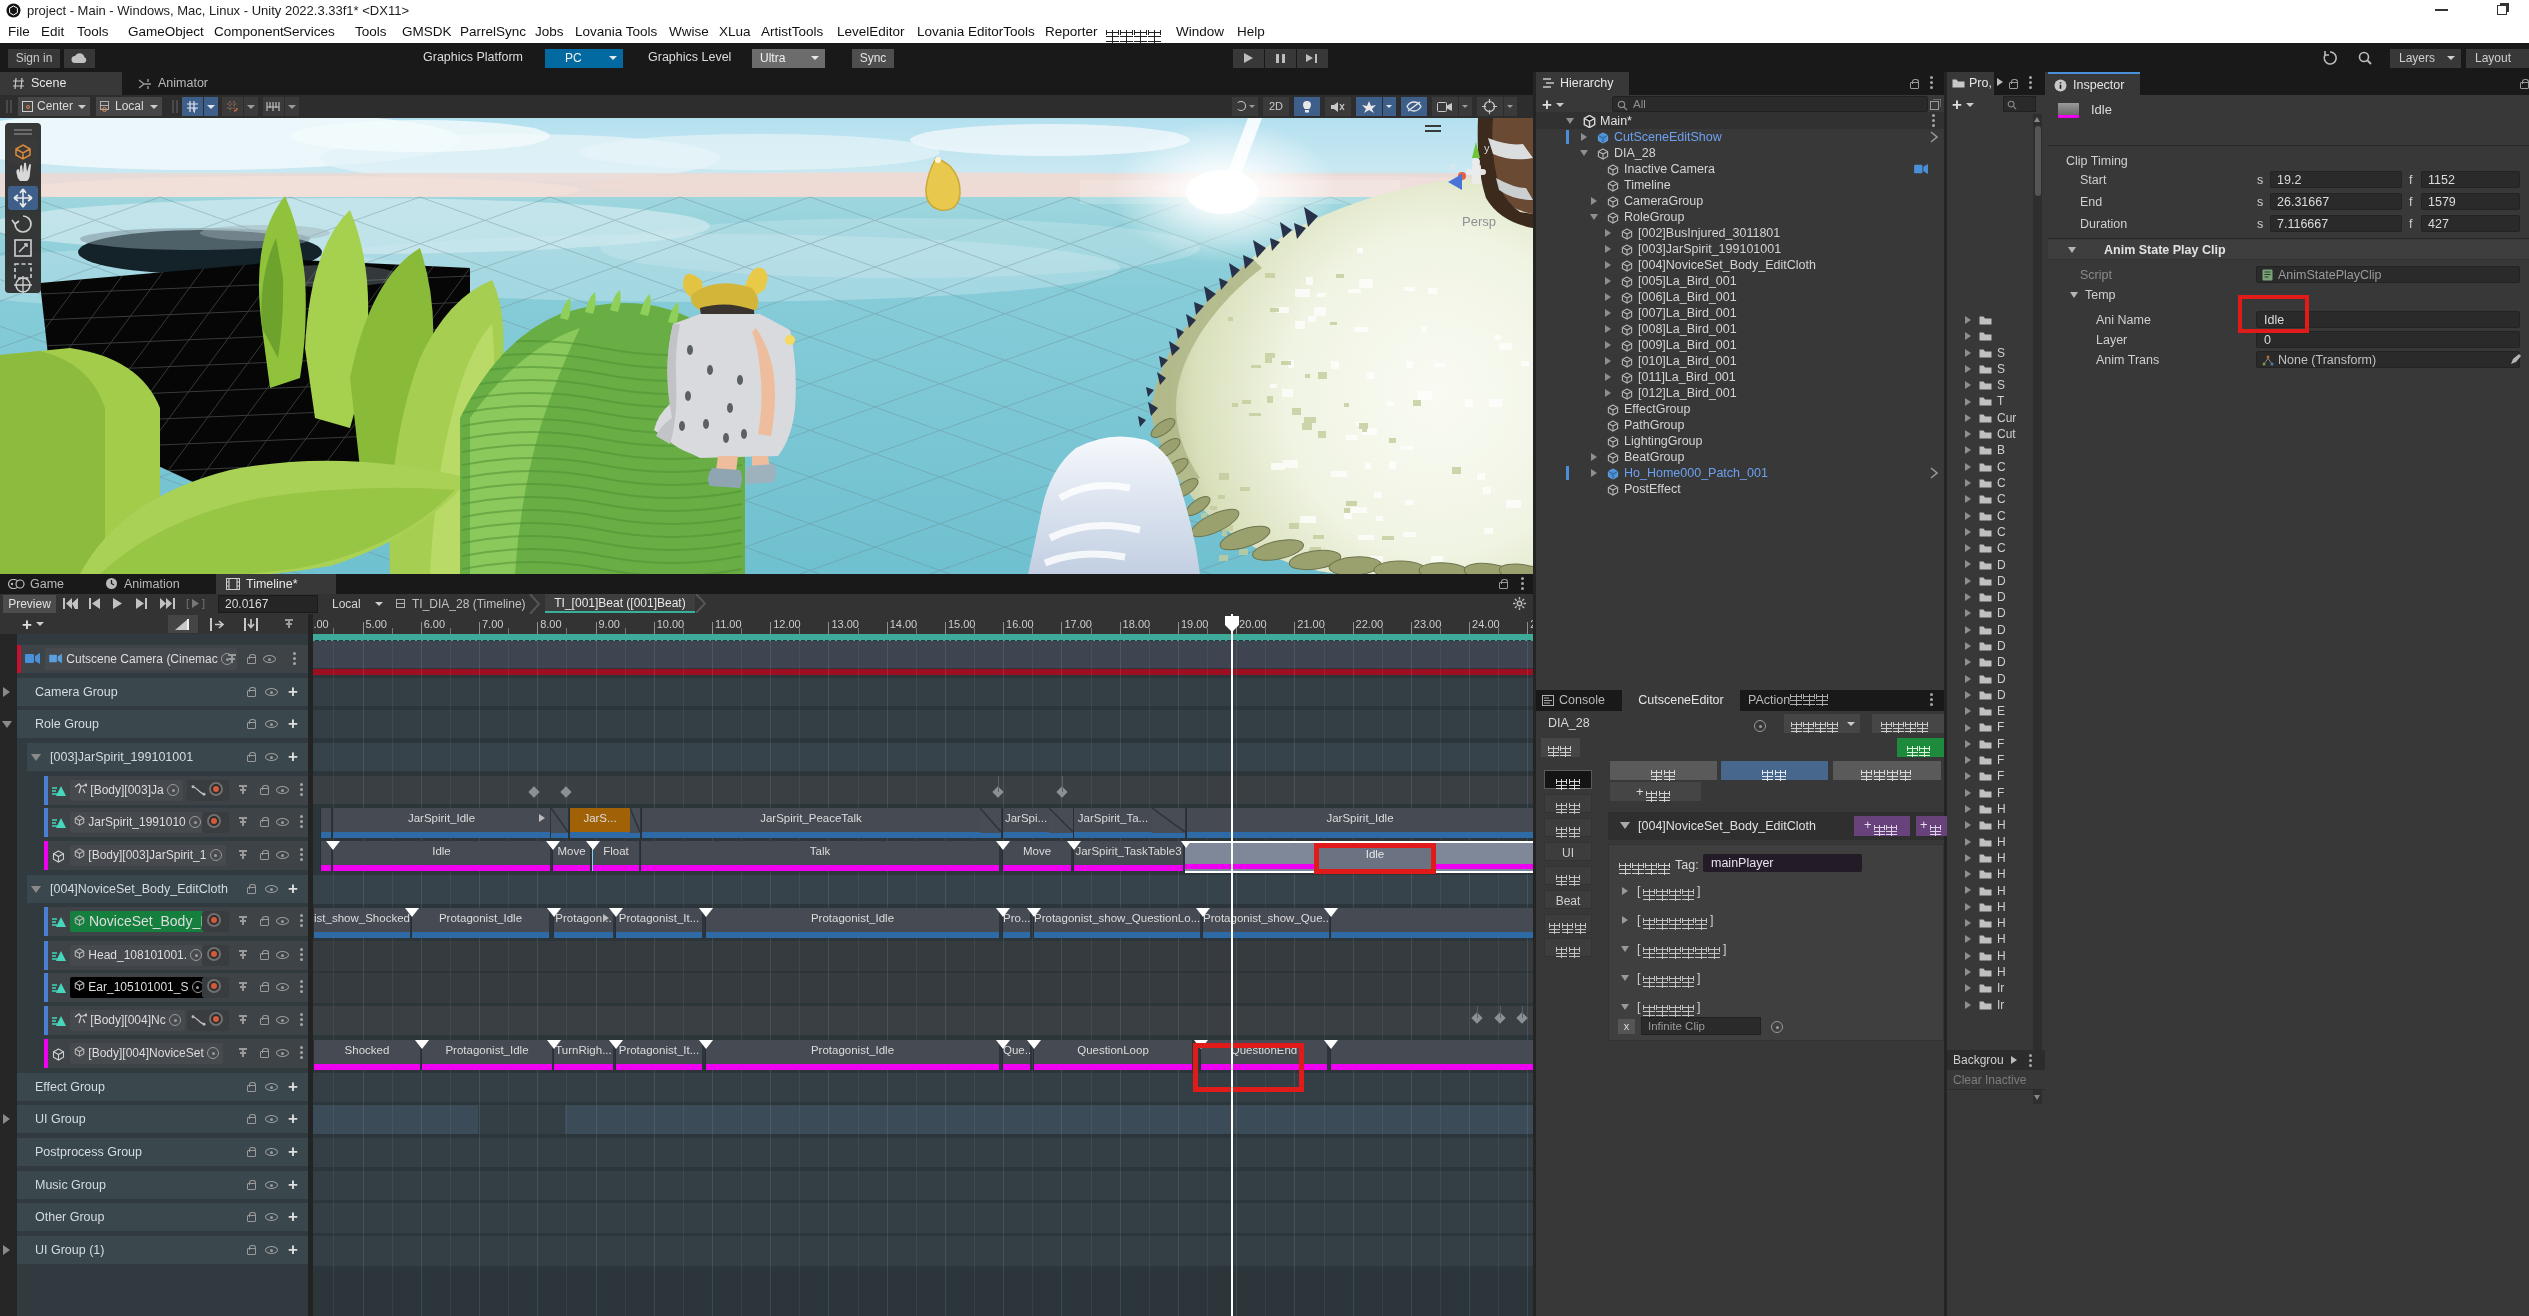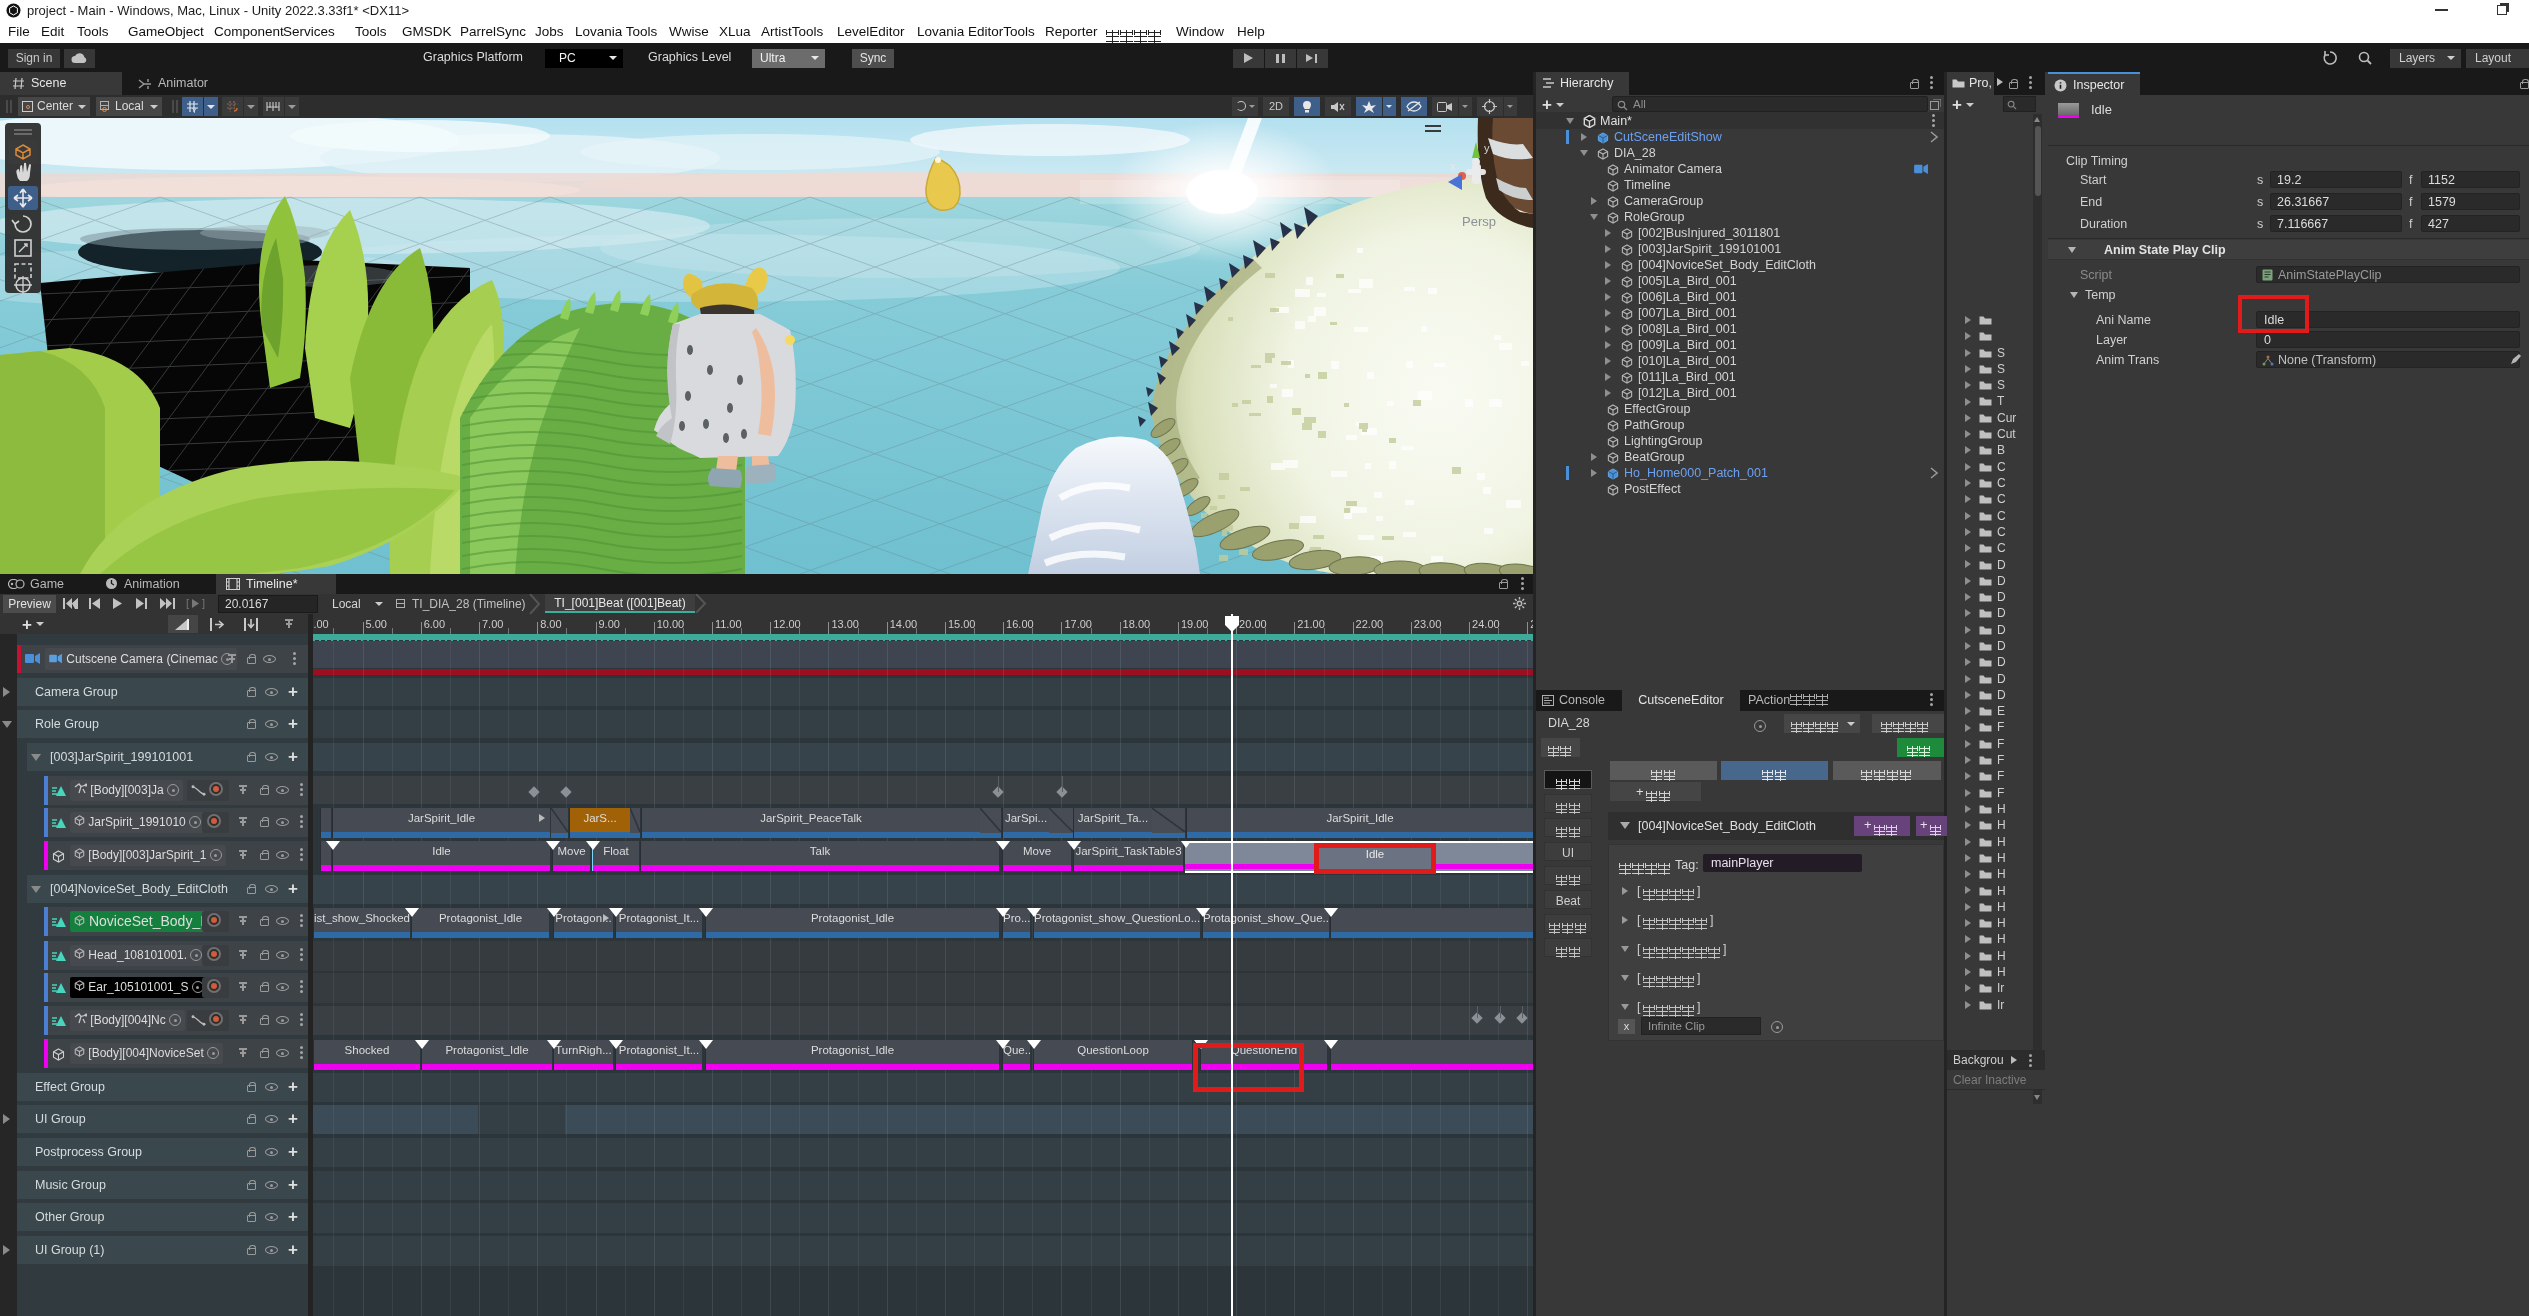--- a/index.html
+++ b/index.html
@@ -66,21 +66,21 @@
 <span class="a" style="left:1106px;top:6px"><i class="hz" style="width:13px;height:13px;color:#111;margin-right:1px"></i><i class="hz" style="width:13px;height:13px;color:#111;margin-right:1px"></i><i class="hz" style="width:13px;height:13px;color:#111;margin-right:1px"></i><i class="hz" style="width:13px;height:13px;color:#111;margin-right:1px"></i></span>
 </div>
 <div class="a" style="left:0;top:43px;width:2529px;height:29px;background:#191919">
 <div class="a" style="left:8px;top:6px;width:52px;height:19px;background:#373737;color:#c9c9c9;font-size:12px;text-align:center;line-height:19px">Sign in</div>
 <div class="a" style="left:64px;top:6px;width:31px;height:19px;background:#373737">
  <svg class="a" style="left:7px;top:4px" width="17" height="11" viewBox="0 0 17 11">
         <path d="M4 10a3.5 3.5 0 010-7 5 5 0 019.4 1.3A3 3 0 0113 10z" fill="#c2c2c2"></path>
       </svg>
     </div>
 <span class="a" style="left:423px;top:7px;font-size:12.5px;color:#dcdcdc">Graphics Platform</span>
-<div class="a" style="left:545px;top:6px;width:78px;height:19px;background:#000000;color:#f2f2f2;font-size:12px;line-height:19px;padding-left:14px">PC<span class="tri-d a" style="right:6px;top:7px;border-top-color:#e8e8e8;border-width:4px"></span></div>
+<div class="a" style="left:545px;top:6px;width:78px;height:19px;background:#0369a1;color:#f2f2f2;font-size:12px;line-height:19px;padding-left:20px">PC<span class="tri-d a" style="right:6px;top:7px;border-top-color:#e8e8e8;border-width:4px"></span></div>
 <span class="a" style="left:648px;top:7px;font-size:12.5px;color:#dcdcdc">Graphics Level</span>
 <div class="a" style="left:752px;top:6px;width:73px;height:19px;background:#6c6c6c;color:#f2f2f2;font-size:12px;line-height:19px;padding-left:8px">Ultra<span class="tri-d a" style="right:6px;top:7px;border-top-color:#e8e8e8;border-width:4px"></span></div>
 <div class="a" style="left:852px;top:6px;width:42px;height:19px;background:#4e4e4e;color:#e4e4e4;font-size:12px;text-align:center;line-height:19px">Sync</div>
 <div class="a" style="left:1233px;top:6px;width:31px;height:19px;background:#383838">
       <span class="tri-r a" style="left:11px;top:4px;border-left-color:#bdbdbd;border-width:5.5px;border-left-width:9px"></span>
     </div>
 <div class="a" style="left:1265px;top:6px;width:31px;height:19px;background:#383838">
       <span class="a" style="left:11px;top:5px;width:3px;height:9px;background:#bdbdbd"></span>
       <span class="a" style="left:17px;top:5px;width:3px;height:9px;background:#bdbdbd"></span>
     </div>
@@ -1358,21 +1358,21 @@
     <span class="a" style="left:44px;top:78px;width:0;height:0;border:4px solid transparent;border-top:6px solid #8f8f8f;border-bottom:none"></span>
     <span class="a" style="left:61px;top:74px"><svg width="12" height="12" viewBox="0 0 13 13">
         <path d="M6.5 1l5 2.8v5.4l-5 2.8-5-2.8V3.8z" fill="none" stroke="#b5b5b5" stroke-width="1.2"></path>
         <path d="M1.5 3.8l5 2.7 5-2.7M6.5 6.5V12" fill="none" stroke="#b5b5b5" stroke-width="1.2"></path>
       </svg></span>
     <span class="a" style="left:78px;top:74px;font-size:12.5px;color:#d4d4d4;white-space:nowrap">DIA_28</span>
     <span class="a" style="left:71px;top:90px"><svg width="12" height="12" viewBox="0 0 13 13">
         <path d="M6.5 1l5 2.8v5.4l-5 2.8-5-2.8V3.8z" fill="none" stroke="#b5b5b5" stroke-width="1.2"></path>
         <path d="M1.5 3.8l5 2.7 5-2.7M6.5 6.5V12" fill="none" stroke="#b5b5b5" stroke-width="1.2"></path>
       </svg></span>
-    <span class="a" style="left:88px;top:90px;font-size:12.5px;color:#d4d4d4;white-space:nowrap">Animator Camera</span>
+    <span class="a" style="left:88px;top:90px;font-size:12.5px;color:#d4d4d4;white-space:nowrap">Inactive Camera</span>
     <svg class="a" style="left:378px;top:91px" width="15" height="12" viewBox="0 0 16 13">
       <rect x="0" y="2" width="9" height="9" rx="1" fill="#4a90d9"></rect>
       <path d="M10 4l5-3v11l-5-3z" fill="#4a90d9"></path>
     </svg>
     <span class="a" style="left:71px;top:106px"><svg width="12" height="12" viewBox="0 0 13 13">
         <path d="M6.5 1l5 2.8v5.4l-5 2.8-5-2.8V3.8z" fill="none" stroke="#b5b5b5" stroke-width="1.2"></path>
         <path d="M1.5 3.8l5 2.7 5-2.7M6.5 6.5V12" fill="none" stroke="#b5b5b5" stroke-width="1.2"></path>
       </svg></span>
     <span class="a" style="left:88px;top:106px;font-size:12.5px;color:#d4d4d4;white-space:nowrap">Timeline</span>
     <span class="a" style="left:55px;top:125px;width:0;height:0;border:4px solid transparent;border-left:6px solid #8f8f8f;border-right:none"></span>

